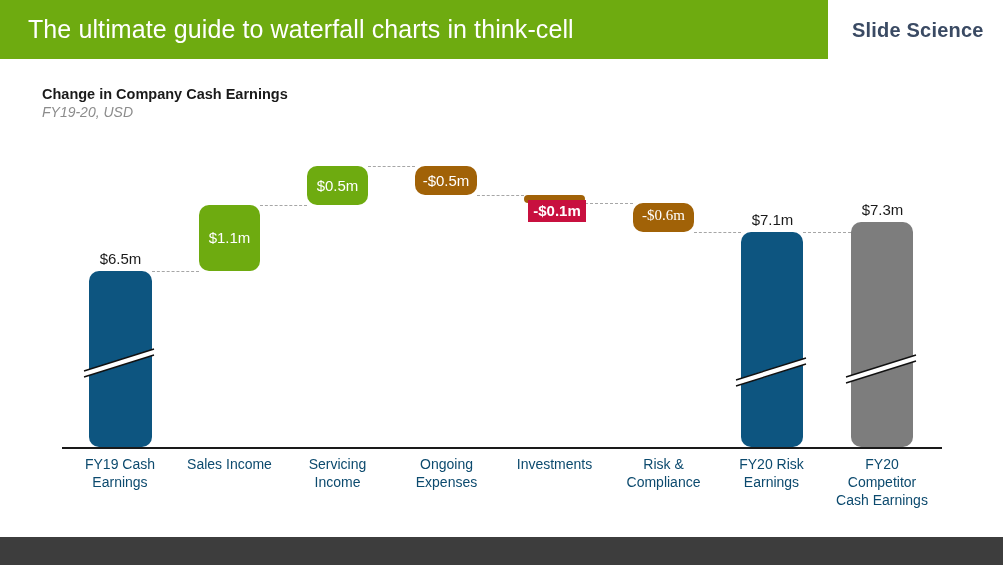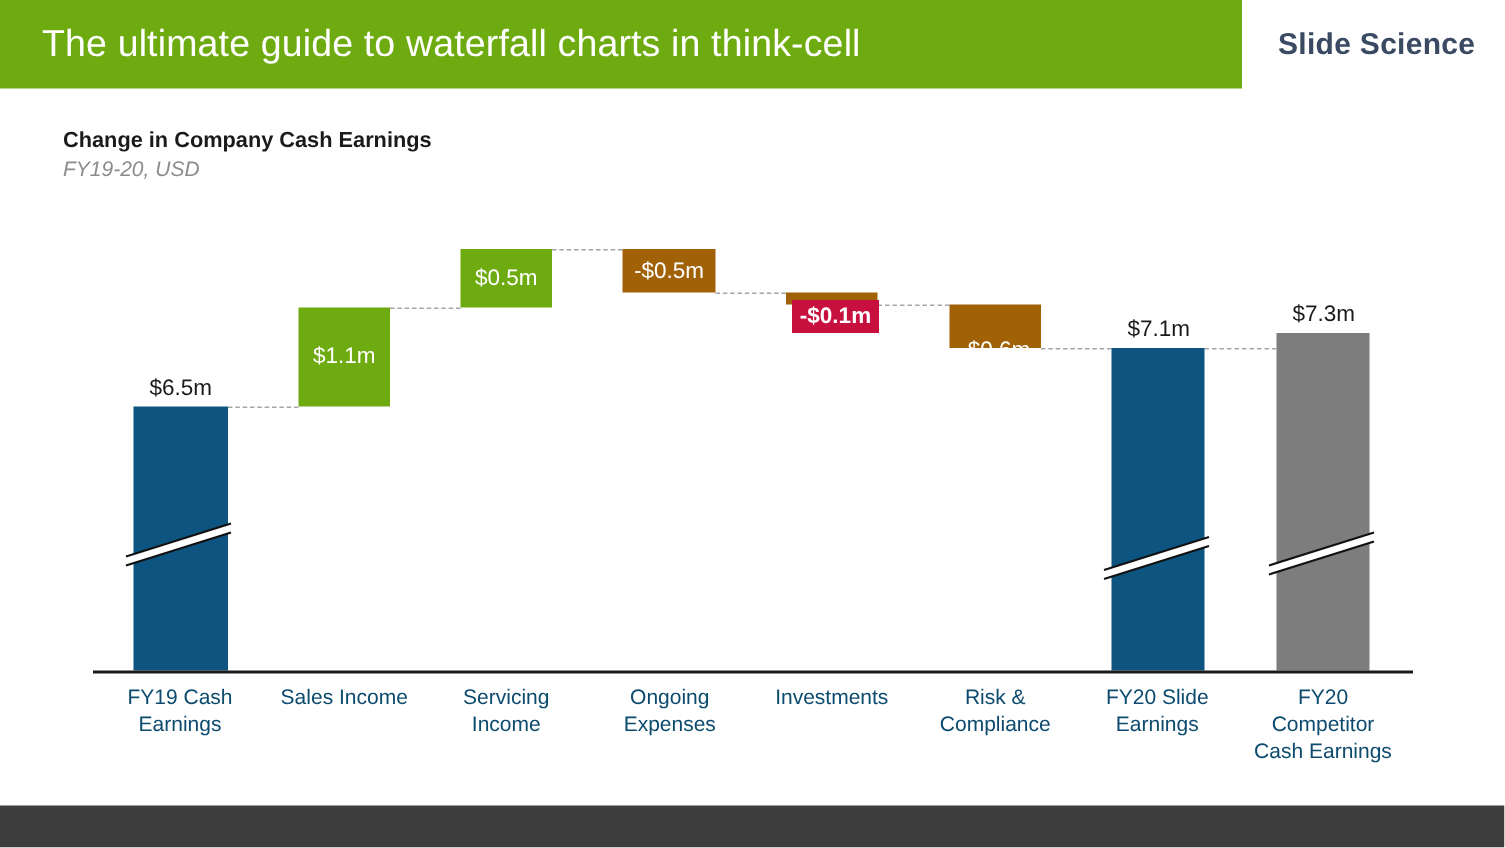--- a/index.html
+++ b/index.html
@@ -80,20 +80,21 @@
     top: 447px;
     width: 880px;
     height: 2px;
     background: #1a1a1a;
   }
 
   
   .bar {
     position: absolute;
     box-sizing: border-box;
+    border-radius: 10px;
   }
   .bar.blue   { background: #0d5580; }
   .bar.green  { background: #6eab10; }
   .bar.red    { background: #a16207; }
   .bar.grey   { background: #7d7d7d; }
 
   
   .bar-inner-label {
     position: absolute;
     left: 0;
@@ -205,21 +206,21 @@
   </div>
 
   <div class="bar red" style="left:415px; top:166px; width:62px; height:29px;">
     <span class="bar-inner-label" style="top:6px;">-$0.5m</span>
   </div>
 
   <div class="bar red" style="left:524px; top:195px; width:61px; height:8px;"></div>
   <div class="chip-label" style="left:528px; top:200px; width:58px;font-weight:bold;">-$0.1m</div>
 
   <div class="bar red" style="left:633px; top:203px; width:61px; height:29px;">
-    <span class="bar-inner-label" style="top:22px;">-$0.6m</span>
+    <span class="bar-inner-label" style="top:4px;font-family:Liberation Serif, serif;">-$0.6m</span>
   </div>
 
   <div class="bar blue" style="left:741px; top:232px; width:62px; height:215px;"></div>
   <div class="bar-top-label" style="left:731px; top:211px; width:83px;">$7.1m</div>
   <svg class="axis-break" style="left:734px; top:355px;" viewBox="0 0 74 34">
     <line x1="2" y1="28" x2="72" y2="6" stroke="#ffffff" stroke-width="6"></line>
     <line x1="2" y1="31" x2="72" y2="9" stroke="#111111" stroke-width="1.4"></line>
     <line x1="2" y1="25" x2="72" y2="3" stroke="#111111" stroke-width="1.4"></line>
   </svg>
 
@@ -249,21 +250,21 @@
     <div>Expenses</div>
   </div>
   <div class="cat-label" style="left:494px; width:121px;">
     <div>Investments</div>
   </div>
   <div class="cat-label" style="left:603px; width:121px;">
     <div>Risk &amp;</div>
     <div>Compliance</div>
   </div>
   <div class="cat-label" style="left:711px; width:121px;">
-    <div>FY20 Slide</div>
+    <div>FY20 Risk</div>
     <div>Earnings</div>
   </div>
   <div class="cat-label" style="left:820px; width:124px;">
     <div>FY20</div>
     <div>Competitor</div>
     <div>Cash Earnings</div>
   </div>
 
 </div>
 

